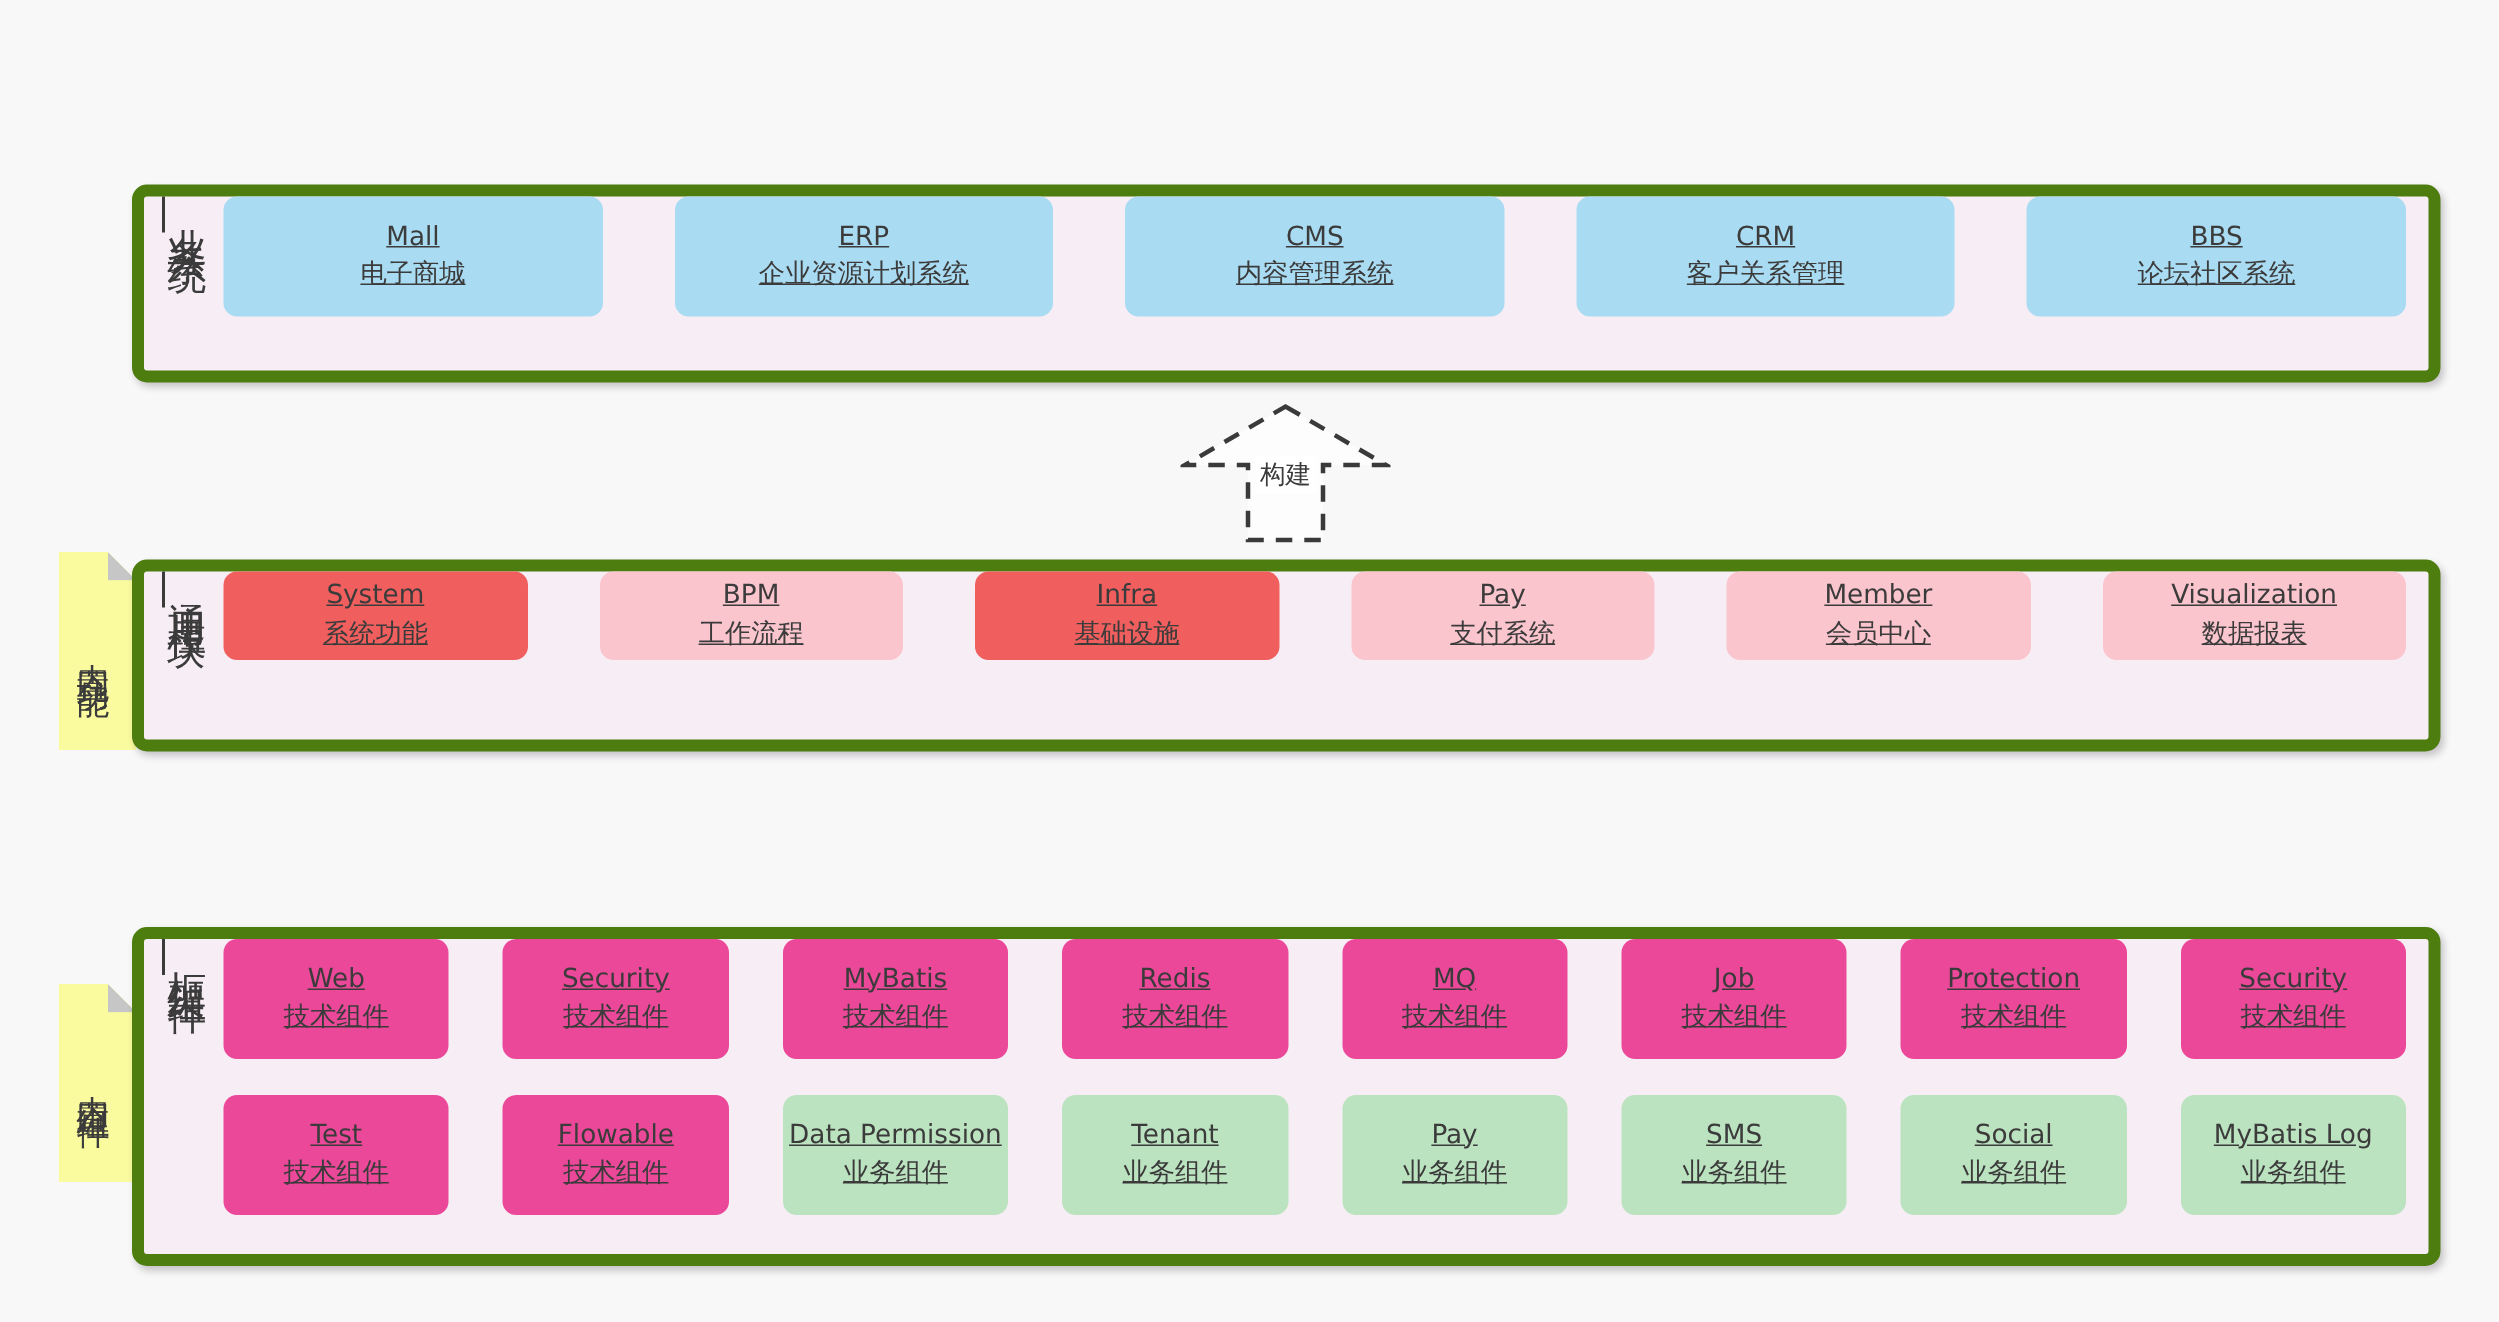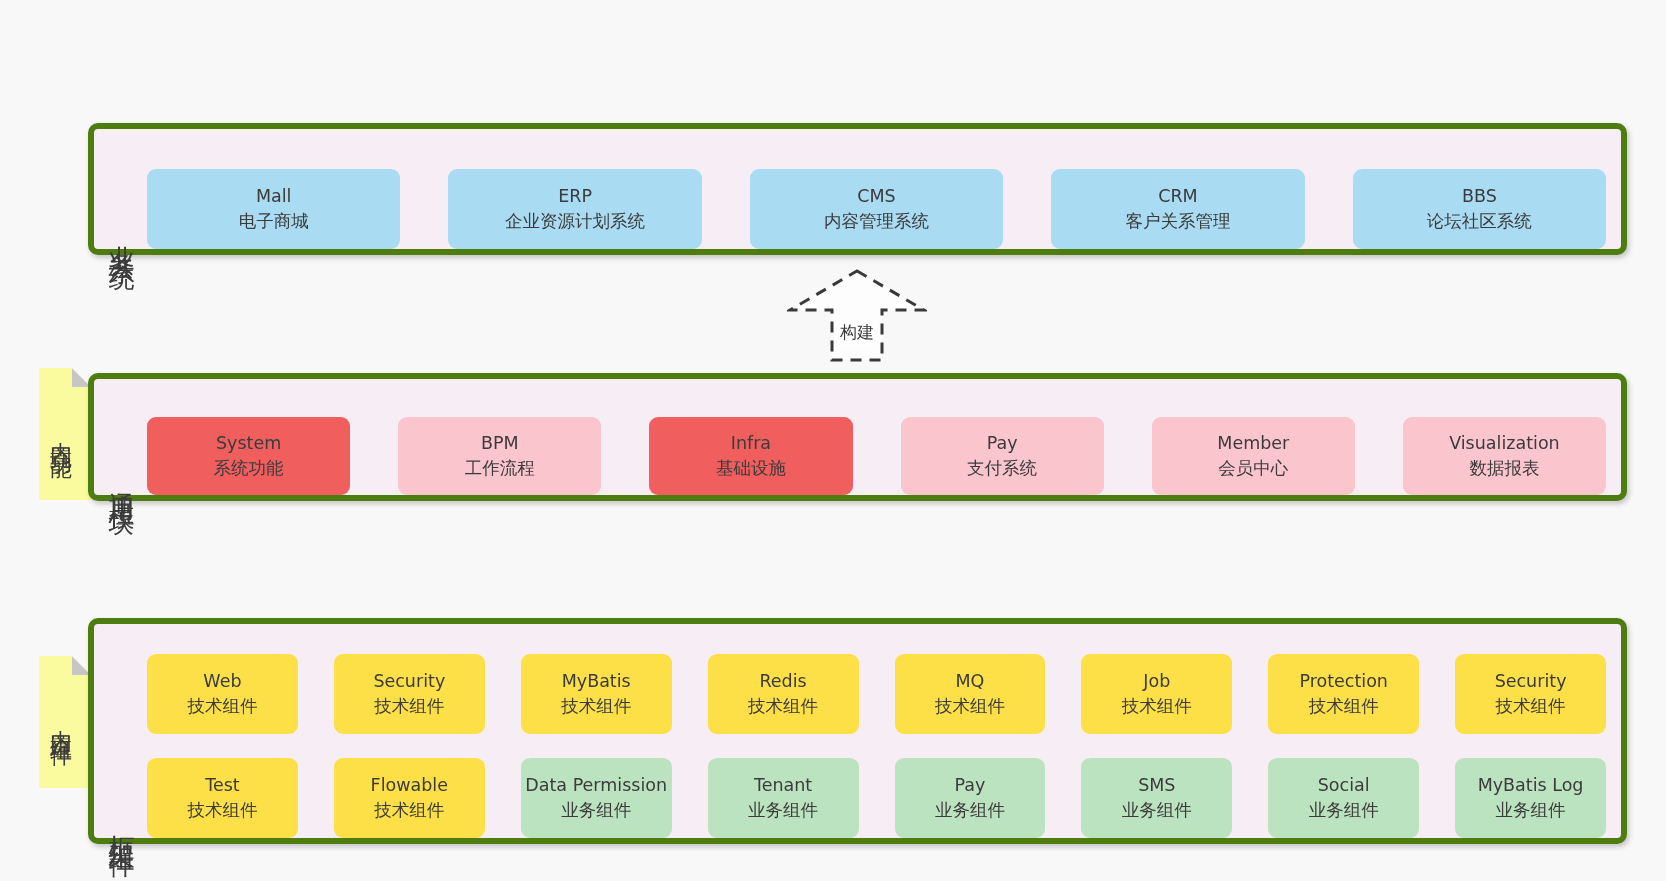--- a/index.html
+++ b/index.html
@@ -16,26 +16,27 @@
     background:#f8f8f8;
   }
 
   
   .layer {
     position:absolute;
     left:88px;
     width:1539px;
     box-sizing:border-box;
     background:#f7eef5;
-    border:6px solid #4d7c0f;
+    border:8px solid #4d7c0f;
     border-radius:10px;
     box-shadow:2px 3px 5px rgba(90,80,90,.30);
     display:flex;
-    align-items:flex-end;
+    align-items:flex-start;
     z-index:2;
+    text-decoration:underline;
   }
   .layer-1 { top:123px;  height:132px; }
   .layer-2 { top:373px;  height:128px; }
   .layer-3 { top:618px;  height:226px; }
 
   .v-label {
     writing-mode:vertical-rl;
     text-orientation:upright;
     font-size:26px;
     letter-spacing:6px;
@@ -65,25 +66,25 @@
     display:flex;
     flex-direction:column;
     justify-content:center;
     align-items:center;
     text-align:center;
     font-size:17.5px;
     line-height:1.45;
     padding:2px 4px;
     box-sizing:border-box;
   }
-  .layer-2 .box { height:78px; }
+  .layer-2 .box { height:59px; }
   .box.blue       { background:#a9dbf2; }
   .box.red        { background:#f15e5e; }
   .box.pink       { background:#fbc5ce; }
-  .box.green      { background:#fde047; }
+  .box.green      { background:#ec4899; }
   .box.lightgreen { background:#bce3c0; }
   .box-name, .box-desc { width:100%; }
 
   
   .note {
     position:absolute;
     left:39px;
     width:52px;
     height:132px;
     background:#fafa9e;
@@ -120,21 +121,21 @@
     left:787px;
     width:140px;
     height:95px;
     z-index:2;
   }
   .arrow-1 { top:268px; }
   .arrow-2 { top:511px; }
   .arrow svg { display:block; width:140px; height:95px; }
   .arrow-label {
     position:absolute;
-    top:52px;
+    top:36px;
     left:50%;
     transform:translateX(-50%);
     background:#ffffff;
     padding:1px 3px;
     font-size:17px;
     color:#3b3b3b;
     white-space:nowrap;
   }
 </style>
 </head>

